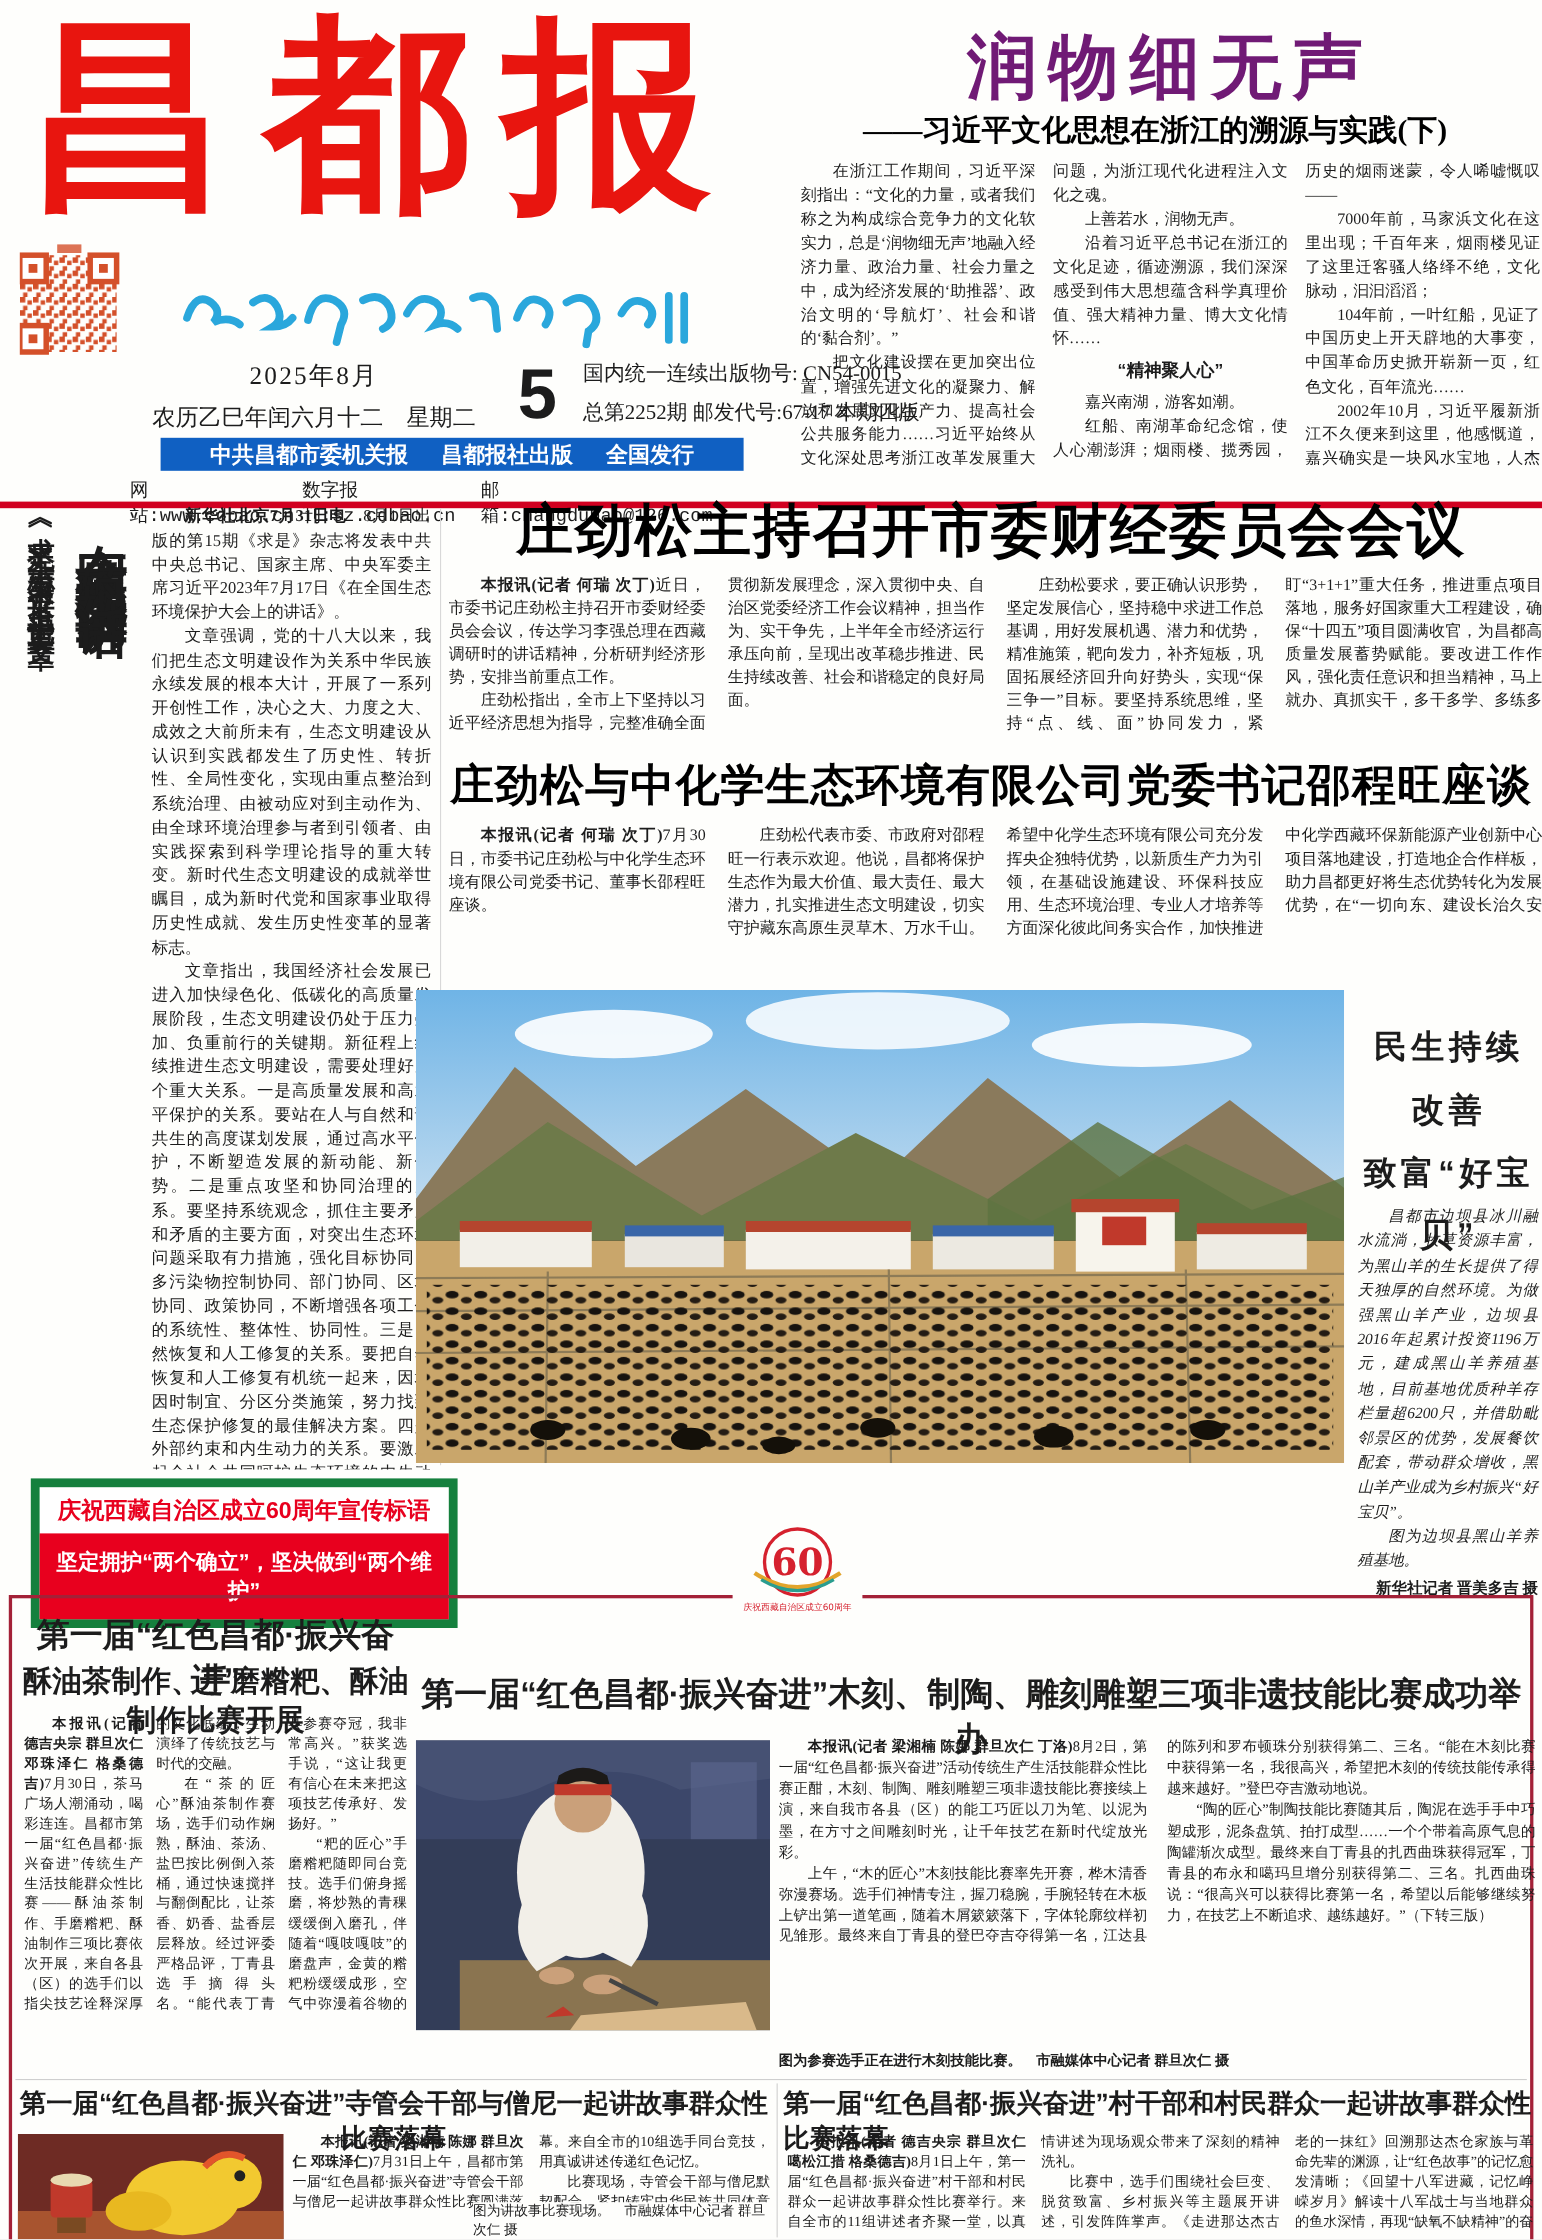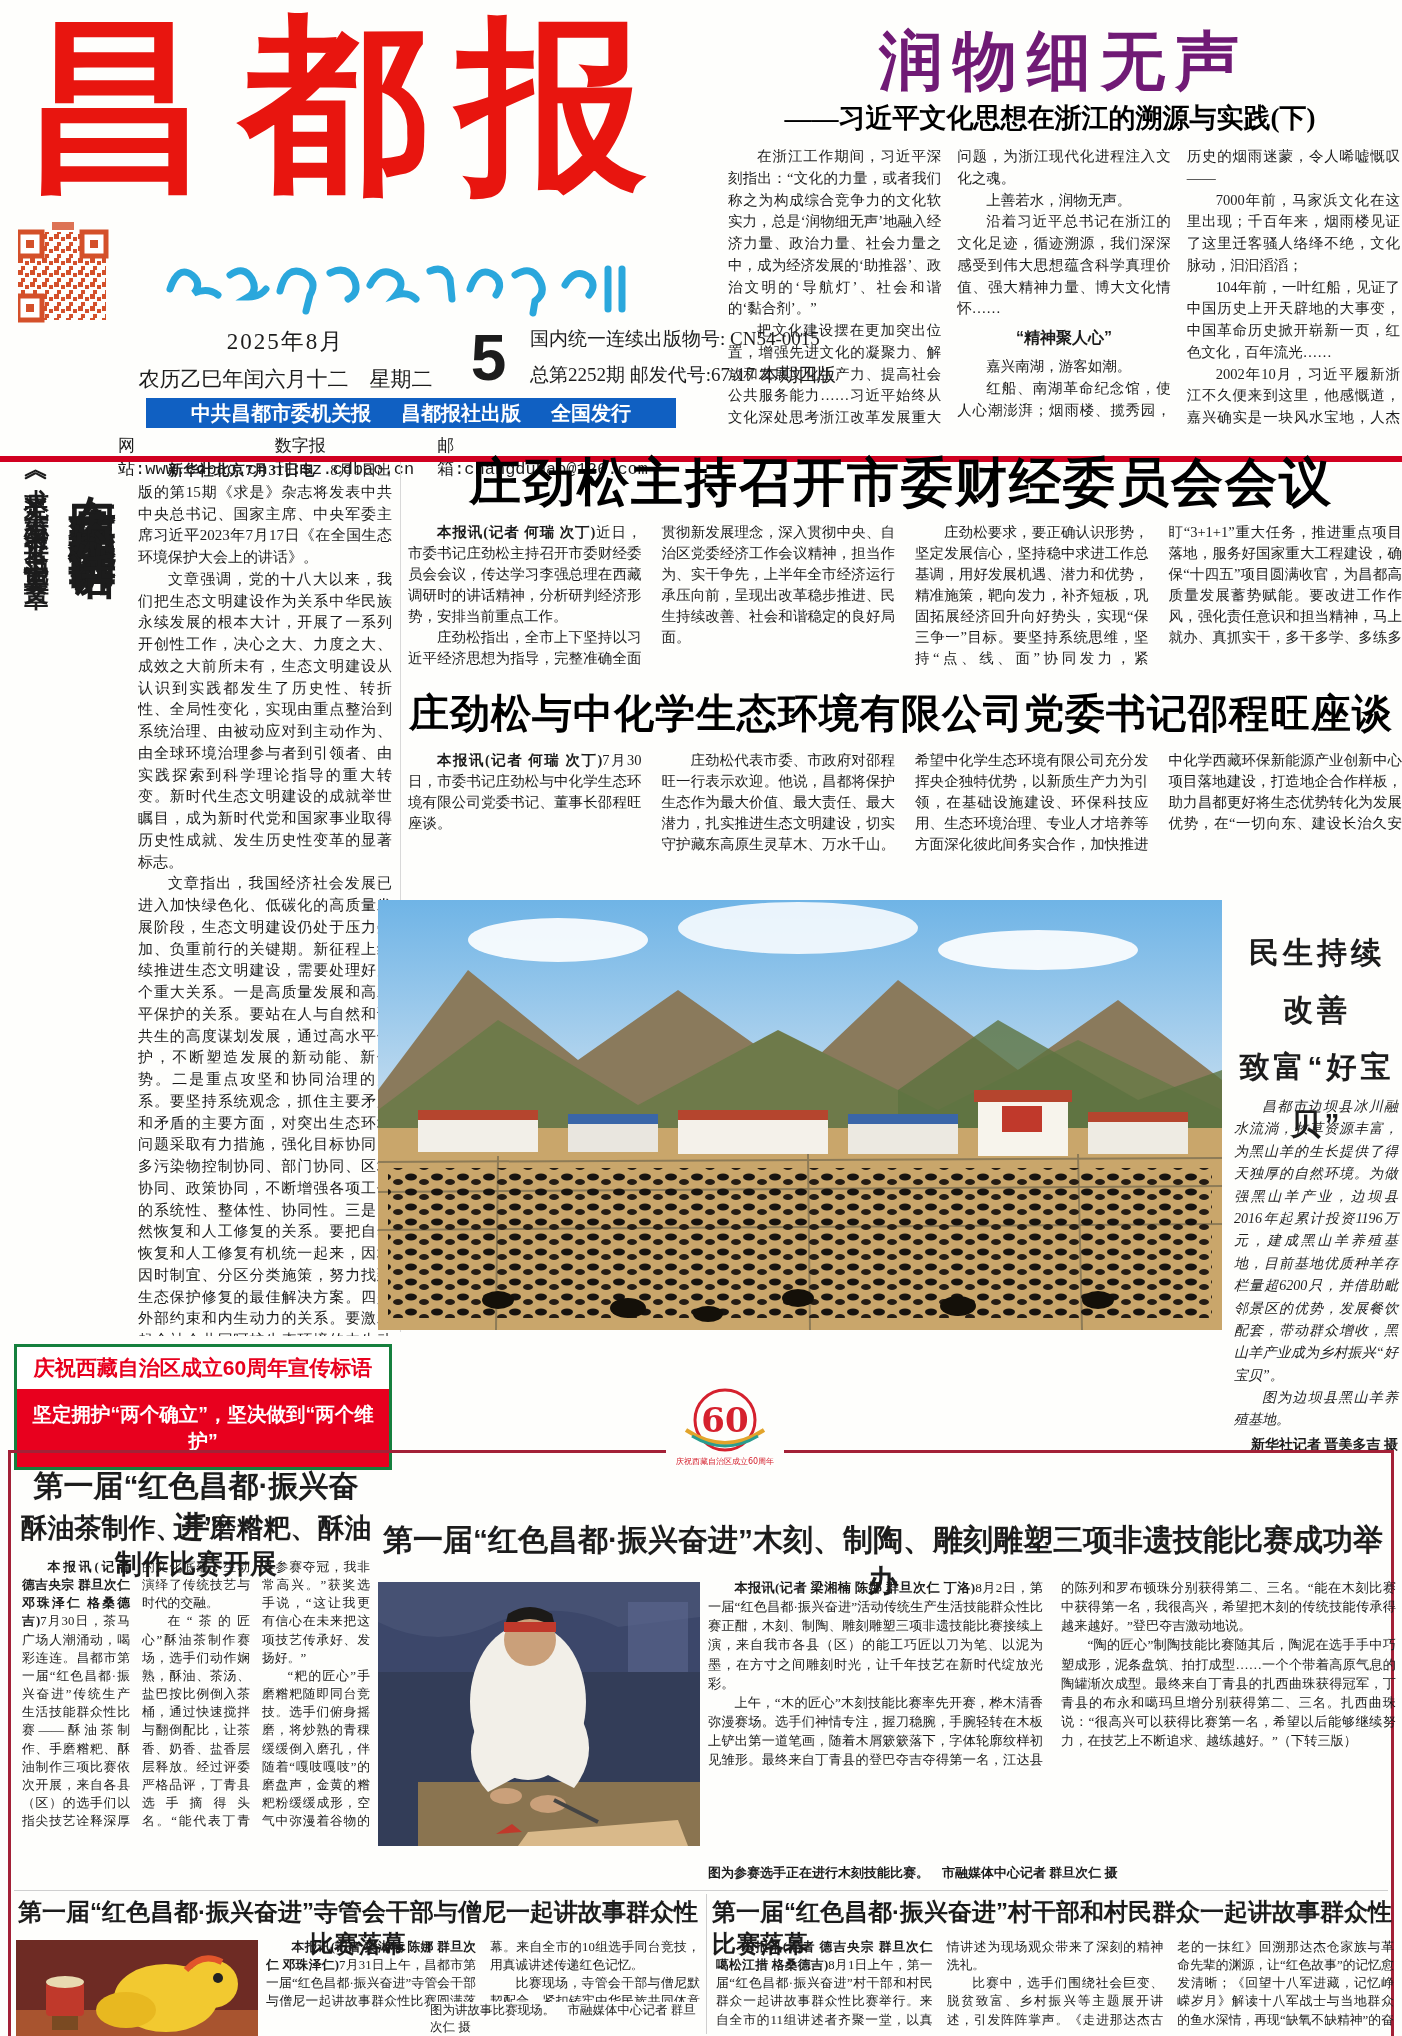--- a/index.html
+++ b/index.html
@@ -35,21 +35,21 @@
   .para{margin:0;text-indent:2em;}
   .sub-head{font-weight:bold;text-align:center;font-size:16px;margin:6px 0;font-family:"Liberation Sans",sans-serif;}
   
   .kicker-vert{left:20px;top:462px;height:540px;writing-mode:vertical-rl;text-orientation:upright;
                font-weight:bold;font-size:25px;letter-spacing:6px;}
   .headline-vert{left:62px;top:458px;height:812px;writing-mode:vertical-rl;text-orientation:upright;
                  font-weight:bold;font-size:47px;letter-spacing:4px;font-family:"Liberation Sans",sans-serif;}
   .left-body{left:138px;top:460px;width:254px;height:876px;font-size:15px;line-height:1.45;
              overflow:hidden;text-align:justify;}
   .divider-v{left:400px;top:462px;width:1px;height:870px;background:#d8d8d8;}
-  .slogan-box{left:14px;top:1344px;width:372px;border:3px solid #15803d;background:#fff;}
+  .slogan-box{left:28px;top:1344px;width:372px;border:8px solid #15803d;background:#fff;}
   .slogan-title{color:#e8001e;font-weight:bold;font-size:21px;text-align:center;padding:7px 2px;
                 font-family:"Liberation Sans",sans-serif;}
   .slogan-bar{background:#e8001e;color:#fff;font-weight:bold;font-size:19.5px;text-align:center;
               padding:12px 4px;font-family:"Liberation Sans",sans-serif;}
   
   .art1-headline{left:400px;top:448px;width:1002px;text-align:center;font-weight:bold;font-size:52px;
                  letter-spacing:2px;font-family:"Liberation Sans",sans-serif;color:#000;}
   .art1-body{left:408px;top:522px;width:994px;height:152px;column-count:4;column-gap:20px;
              font-size:14.5px;line-height:1.45;overflow:hidden;text-align:justify;}
   .art2-headline{left:400px;top:686px;width:1002px;text-align:center;font-weight:bold;font-size:40px;

